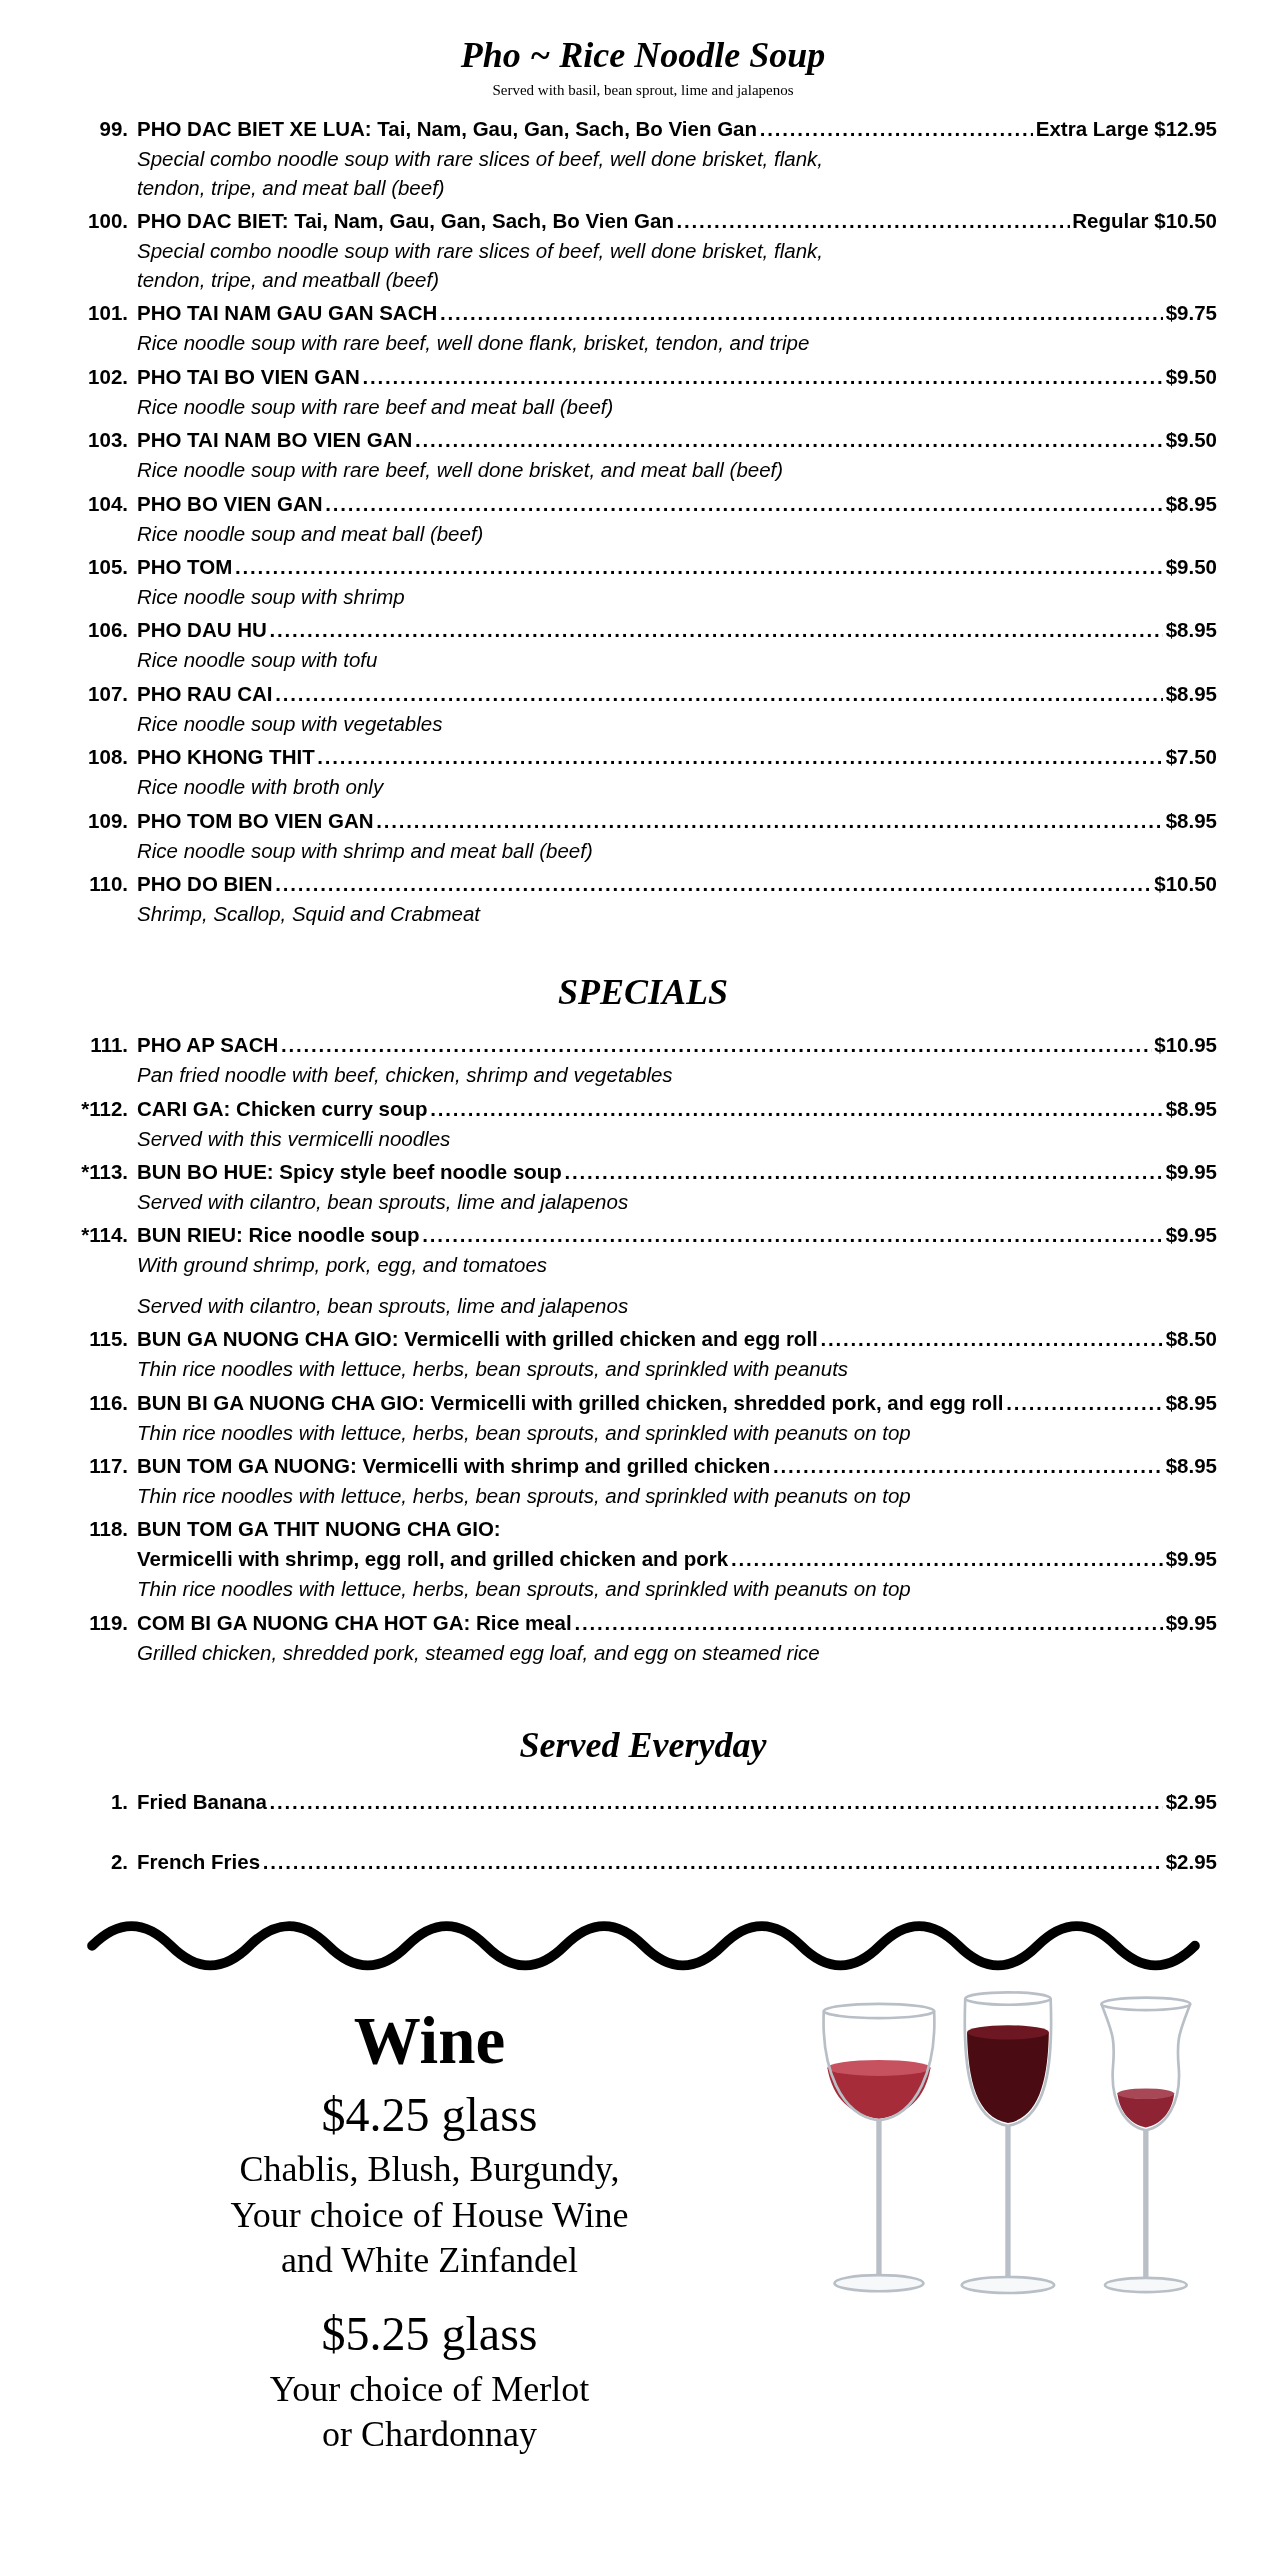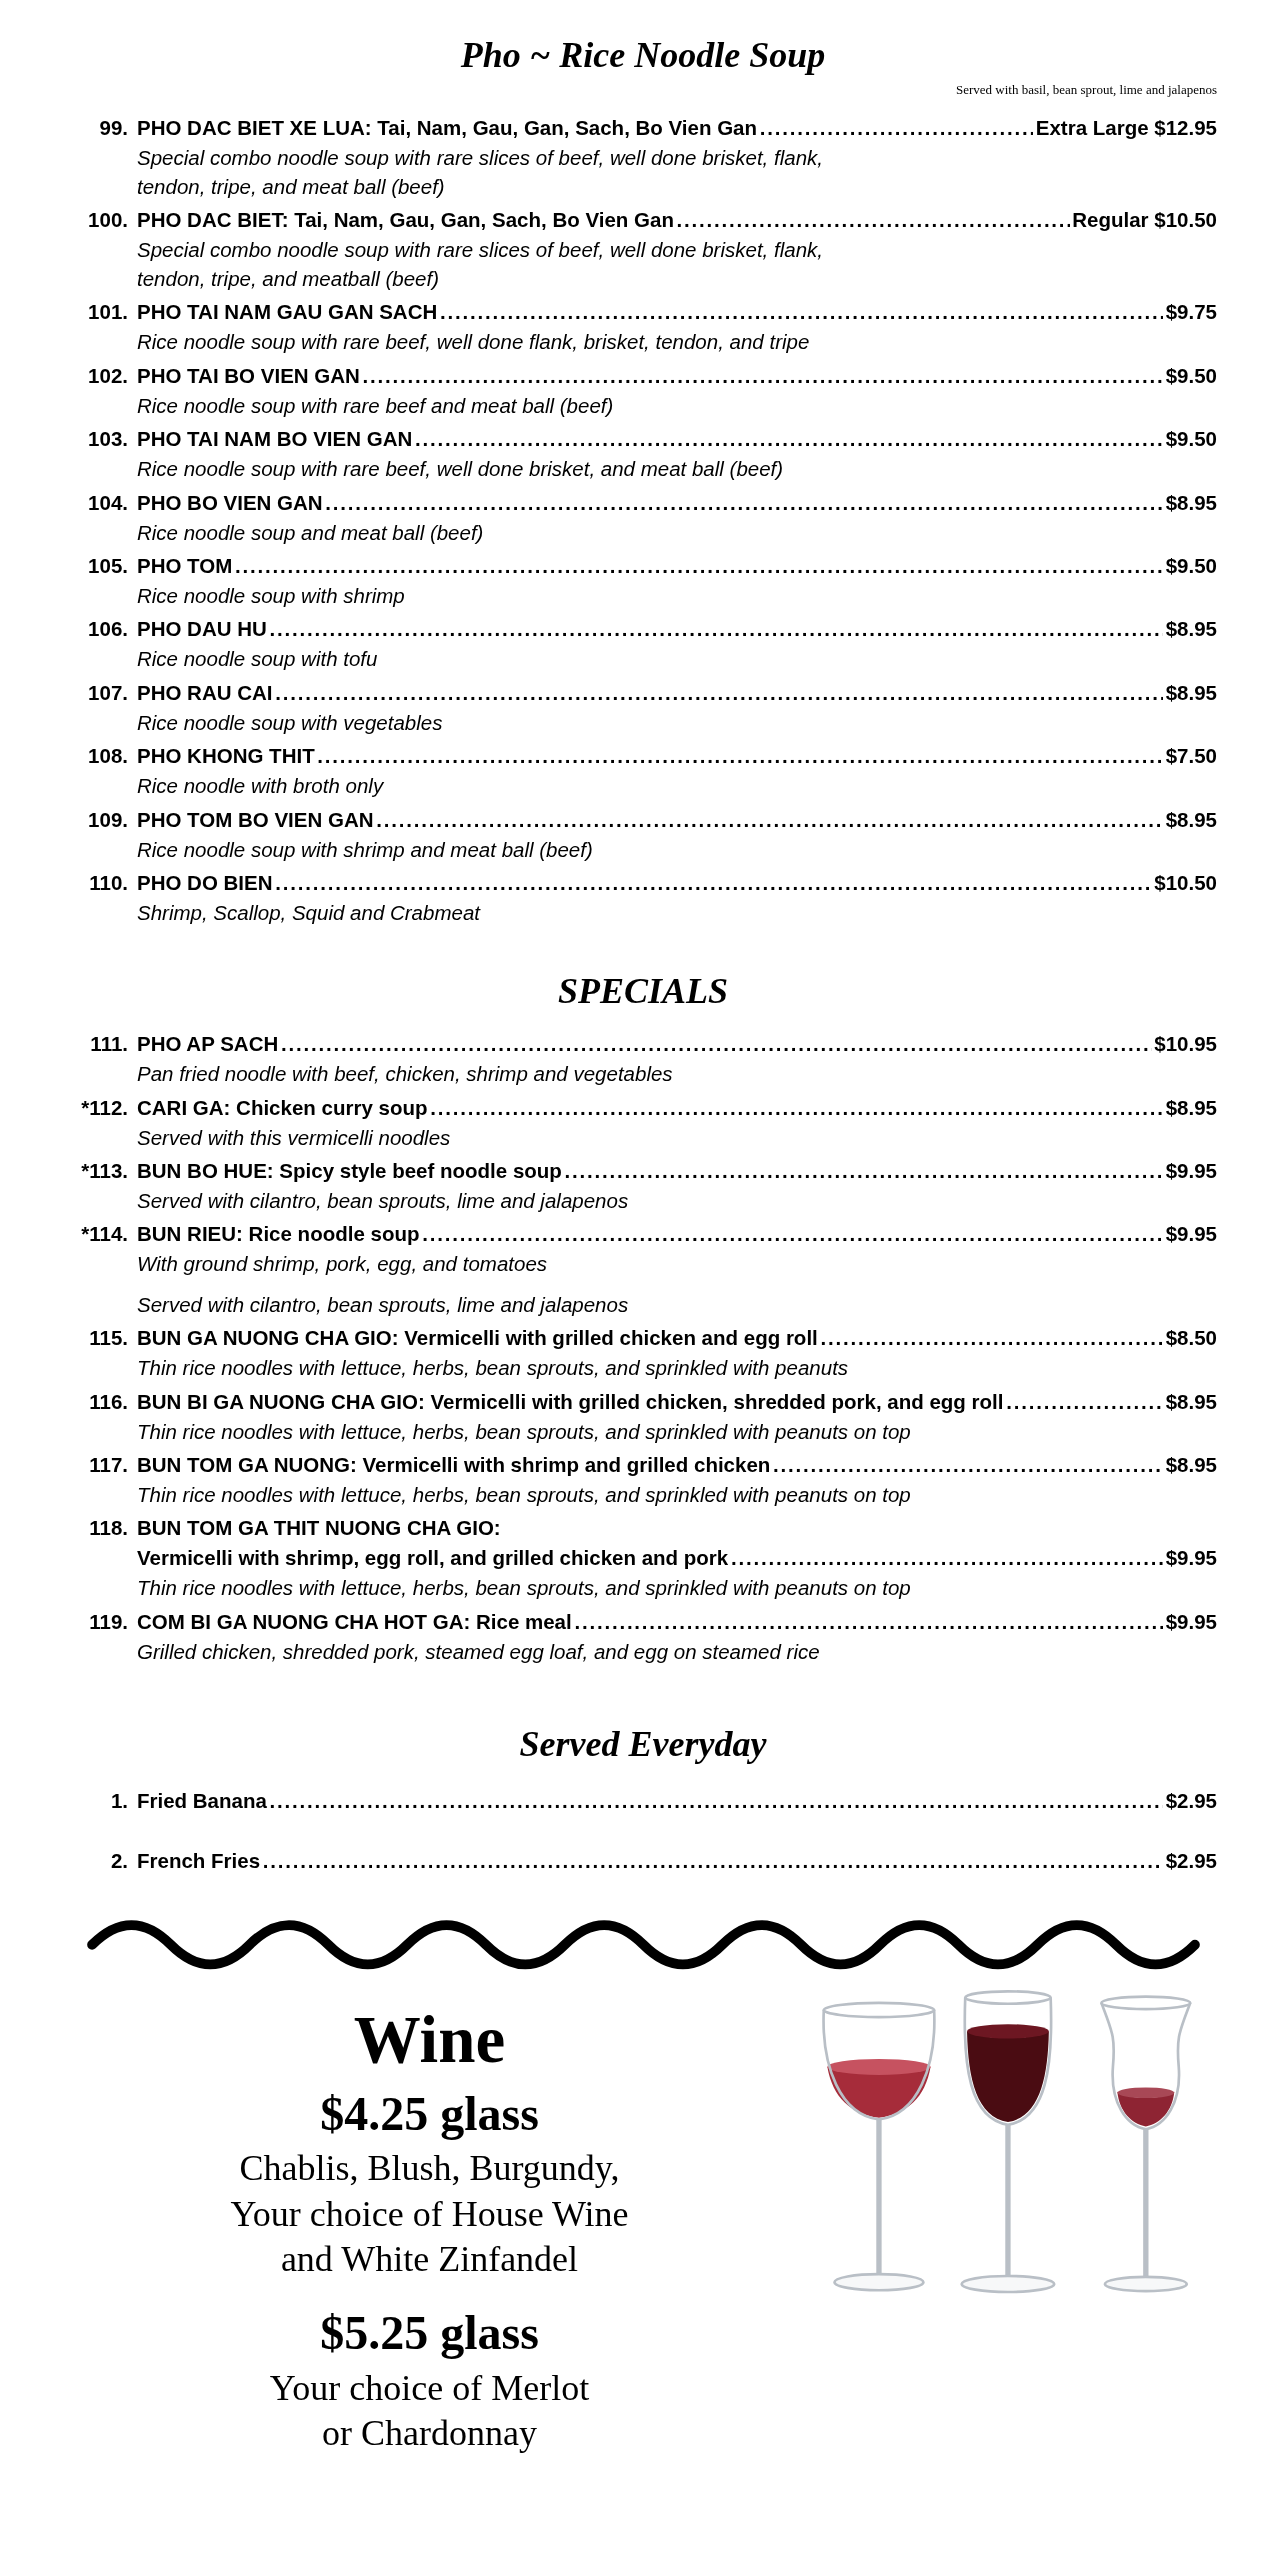--- a/index.html
+++ b/index.html
@@ -20,22 +20,22 @@
     font-weight: bold;
     font-size: 36px;
     text-align: center;
     margin: 0 0 5.3px 0;
     line-height: 1.2;
   }
   .menu-section:not(:first-child) .section-title { margin-top: 43px; margin-bottom: 16px; }
   .menu-section.spread .section-title { margin-top: 57px; margin-bottom: 19.6px; }
   .section-subtitle {
     font-family: "Liberation Serif", serif;
-    font-size: 13px;
-    text-align: right;
+    font-size: 15px;
+    text-align: center;
     margin: 0 0 14.2px 0;
   }
 
   
   .menu-item { margin-bottom: 4.4px; }
   .spread .menu-item { margin-bottom: 30px; }
   .item-row, .pre-row {
     display: flex;
     align-items: baseline;
     font-weight: bold;
@@ -78,21 +78,21 @@
 
   
   .wine-section {
     display: flex;
     align-items: flex-start;
     margin-top: 12.5px;
     font-family: "Liberation Serif", serif;
   }
   .wine-text { flex: 1 1 auto; text-align: center; padding-top: 16px; }
   .wine-title { font-size: 67px; font-weight: bold; line-height: 1.15; margin: 0; }
-  .wine-price { font-size: 48px; font-weight: bold; line-height: 1.2; margin-top: 7.1px; }
+  .wine-price { font-size: 48px; font-weight: normal; line-height: 1.2; margin-top: 7.1px; }
   .wine-price + .wine-line { margin-top: 3.6px; }
   .wine-offer-2 .wine-price { margin-top: 21.3px; }
   .wine-line { font-size: 36px; line-height: 1.27; }
   .wine-glasses { flex: 0 0 427px; }
 </style>
 </head>
 <body>
 
 <div class="page">
 

